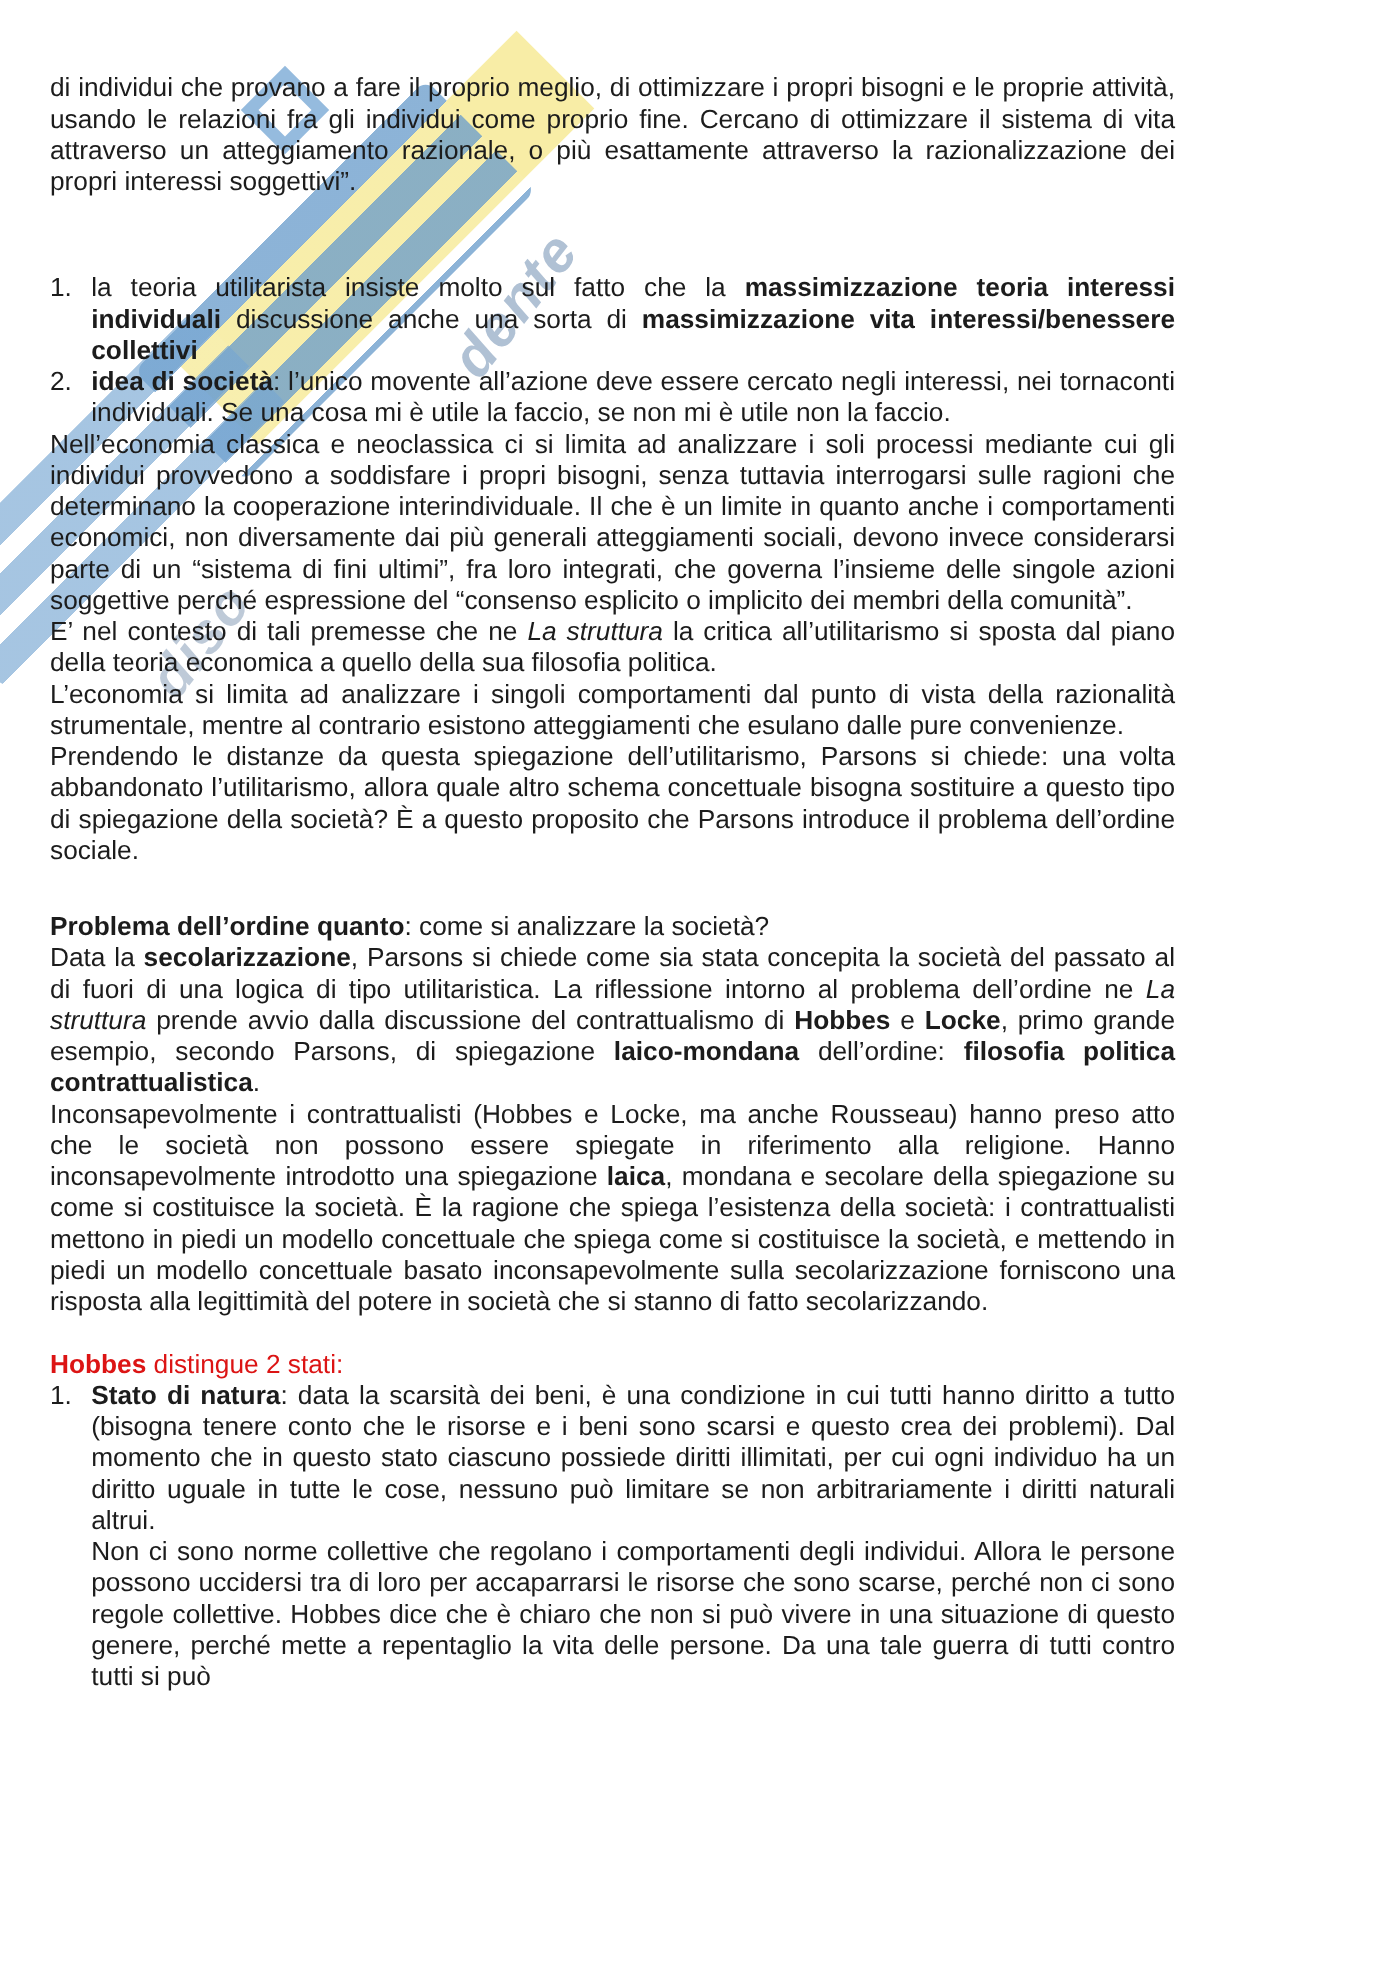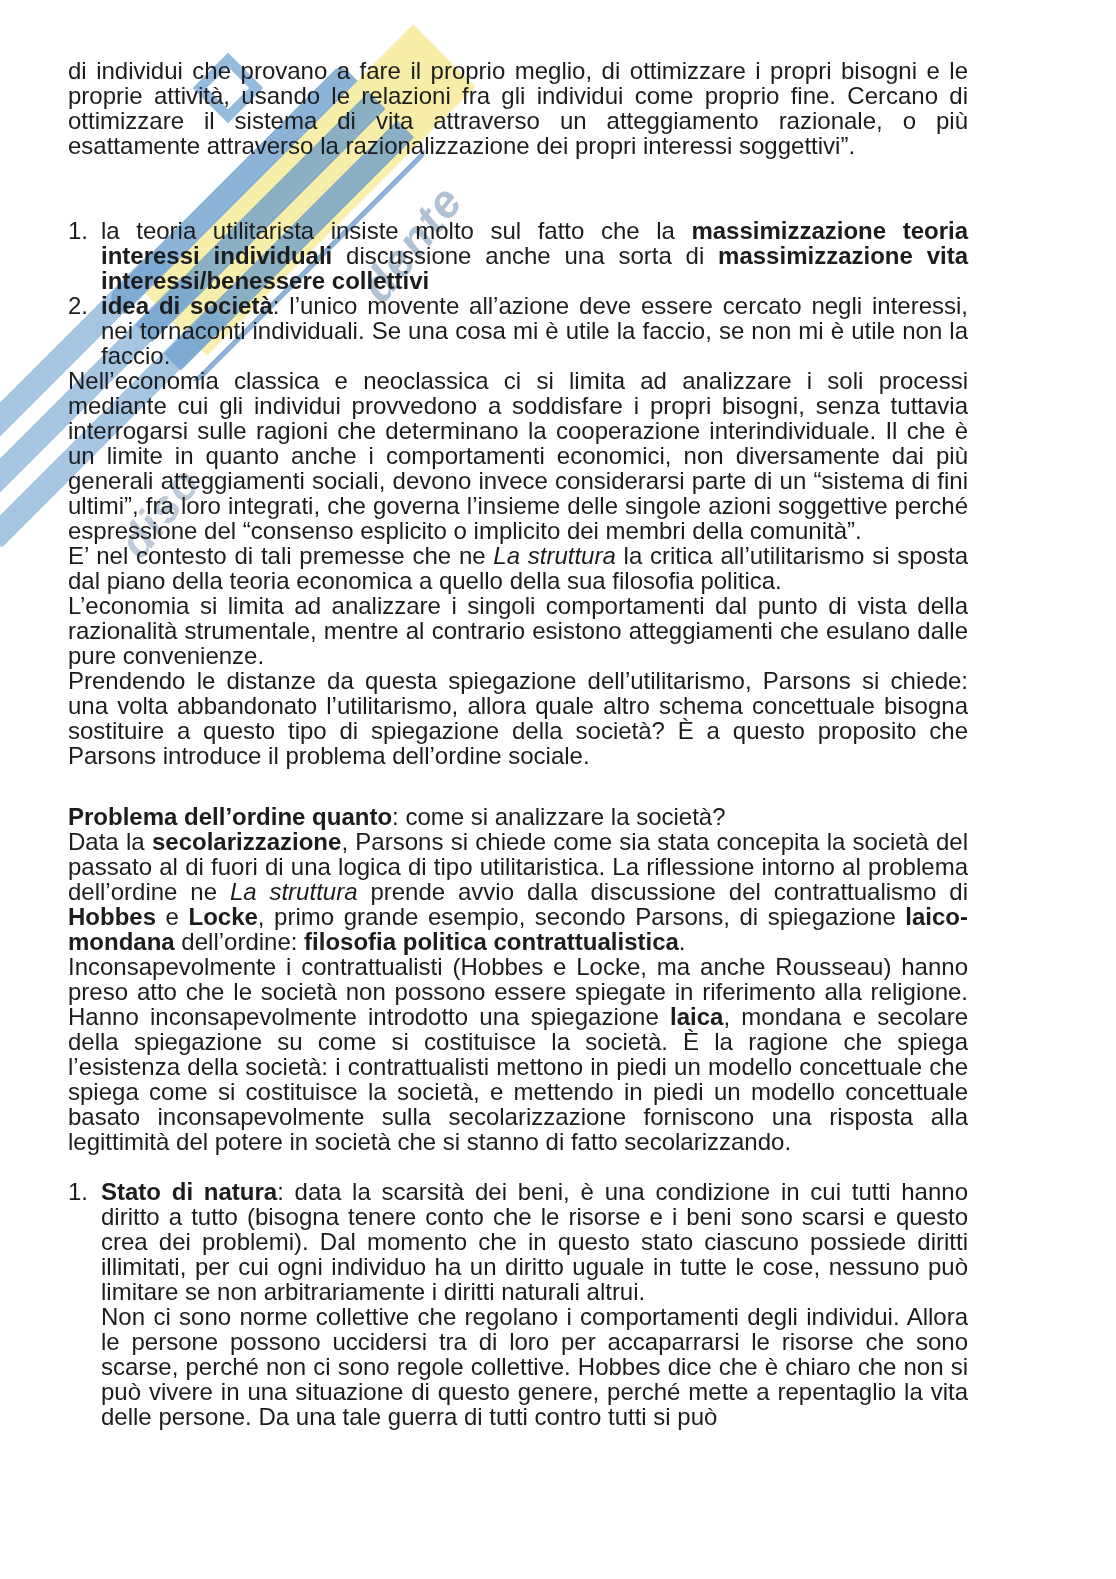--- a/index.html
+++ b/index.html
@@ -53,23 +53,23 @@
     letter-spacing: 2px;
     transform-origin: left bottom;
     transform: rotate(-52deg);
     white-space: nowrap;
   }
   .wm-text-dente { left: 392px; top: 258px; font-size: 46px; color: rgba(150, 172, 198, 0.75); }
   .wm-text-diso  { left: 150px; top: 516px; font-size: 45px; color: rgba(162, 180, 200, 0.70); }
   
   .content {
     position: absolute;
-    left: 68px; top: 58px; width: 900px;
+    left: 40px; top: 58px; width: 900px;
     z-index: 1;
-    font-size: 24px;
+    font-size: 21px;
     line-height: 25px;
     color: #1c1c1c;
     text-align: justify;
   }
   .content p { margin: 0; }
   .gap-60 { height: 60px; }
   .gap-36 { height: 36px; }
   .gap-25 { height: 25px; }
   .li { display: flex; }
   .li .num { flex: 0 0 33px; }
@@ -121,20 +121,21 @@
     <div class="gap-36"></div>
 
     <p><b>Problema dell’ordine quanto</b><span>: come si analizzare la società?</span></p>
 
     <p><span>Data la </span><b>secolarizzazione</b><span>, Parsons si chiede come sia stata concepita la società del passato al di fuori di una logica di tipo utilitaristica. La riflessione intorno al problema dell’ordine ne </span><i>La struttura</i><span> prende avvio dalla discussione del contrattualismo di </span><b>Hobbes</b><span> e </span><b>Locke</b><span>, primo grande esempio, secondo Parsons, di spiegazione </span><b>laico-mondana</b><span> dell’ordine: </span><b>filosofia politica contrattualistica</b><span>.</span></p>
 
     <p><span>Inconsapevolmente i contrattualisti (Hobbes e Locke, ma anche Rousseau) hanno preso atto che le società non possono essere spiegate in riferimento alla religione. Hanno inconsapevolmente introdotto una spiegazione </span><b>laica</b><span>, mondana e secolare della spiegazione su come si costituisce la società. È la ragione che spiega l’esistenza della società: i contrattualisti mettono in piedi un modello concettuale che spiega come si costituisce la società, e mettendo in piedi un modello concettuale basato inconsapevolmente sulla secolarizzazione forniscono una risposta alla legittimità del potere in società che si stanno di fatto secolarizzando.</span></p>
 
     <div class="gap-25"></div>
 
+    <p class="red"><b>Hobbes</b><span> distingue 2 stati:</span></p>
 
     <div class="li">
       <span class="num">1.</span>
       <span class="li-body">
         <span class="li-cont"><b>Stato di natura</b><span>: data la scarsità dei beni, è una condizione in cui tutti hanno diritto a tutto (bisogna tenere conto che le risorse e i beni sono scarsi e questo crea dei problemi). Dal momento che in questo stato ciascuno possiede diritti illimitati, per cui ogni individuo ha un diritto uguale in tutte le cose, nessuno può limitare se non arbitrariamente i diritti naturali altrui.</span></span>
         <span style="display:block" class="li-cont"><span>Non ci sono norme collettive che regolano i comportamenti degli individui. Allora le persone possono uccidersi tra di loro per accaparrarsi le risorse che sono scarse, perché non ci sono regole collettive. Hobbes dice che è chiaro che non si può vivere in una situazione di questo genere, perché mette a repentaglio la vita delle persone. Da una tale guerra di tutti contro tutti si può</span></span>
       </span>
     </div>
 
   </div>

